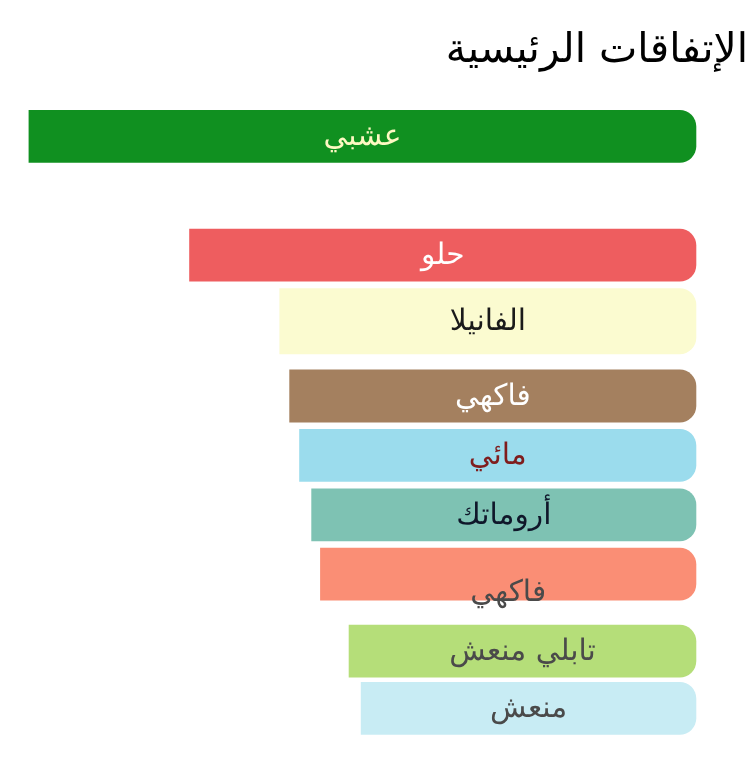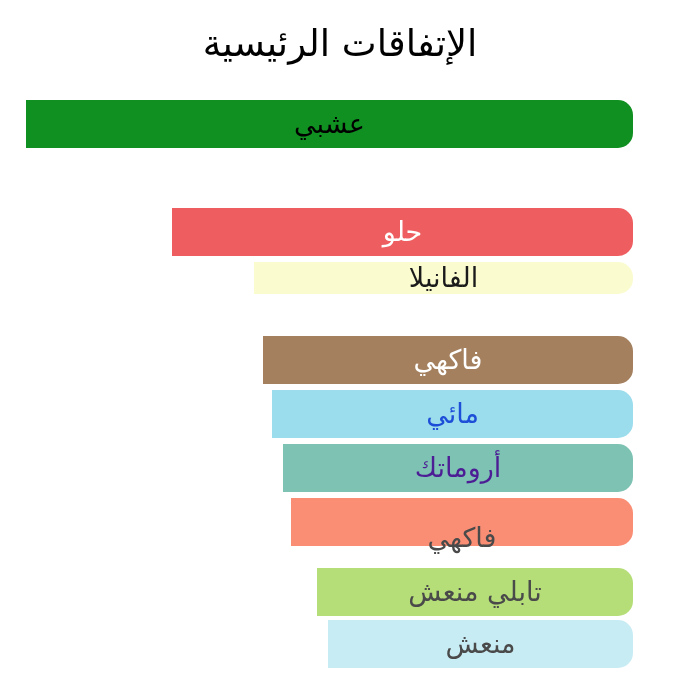--- a/index.html
+++ b/index.html
@@ -19,21 +19,21 @@
     position: relative;
     width: 680px;
     height: 696px;
     background: #ffffff;
   }
   #chart-title {
     position: absolute;
     top: 18px;
     left: 0;
     width: 680px;
-    text-align: center;
+    text-align: right;
     font-size: 37px;
     line-height: 52px;
     color: #000000;
     font-weight: normal;
     font-family: "DejaVu Sans", "Liberation Sans", sans-serif;
     direction: rtl;
     white-space: nowrap;
   }
   #funnel-plot {
     position: absolute;
@@ -66,36 +66,36 @@
 </style>
 </head>
 <body>
 
 <div id="chart-root">
 
   <div id="chart-title">الإتفاقات الرئيسية</div>
 
   <div id="funnel-plot">
       <div class="funnel-bar" style="left: 26px; width: 607px; top: 100px; height: 48px; background: rgb(16, 144, 32);">
-        <span class="funnel-label" style="color: #000000;">عشبي</span>
+        <span class="funnel-label" style="color: #fef9c3;">عشبي</span>
       </div>
       <div class="funnel-bar" style="left: 172px; width: 461px; top: 208px; height: 48px; background: rgb(238, 93, 95);">
         <span class="funnel-label" style="color: rgb(255, 255, 255);">حلو</span>
       </div>
-      <div class="funnel-bar" style="left: 254px; width: 379px; top: 262px; height: 32px; background: rgb(251, 251, 208);">
+      <div class="funnel-bar" style="left: 254px; width: 379px; top: 262px; height: 60px; background: rgb(251, 251, 208);">
         <span class="funnel-label" style="color: rgb(26, 26, 26);">الفانيلا</span>
       </div>
       <div class="funnel-bar" style="left: 263px; width: 370px; top: 336px; height: 48px; background: rgb(164, 128, 95);">
         <span class="funnel-label" style="color: rgb(255, 255, 255);">فاكهي</span>
       </div>
       <div class="funnel-bar" style="left: 272px; width: 361px; top: 390px; height: 48px; background: rgb(155, 220, 237);">
-        <span class="funnel-label" style="color: #1d4ed8;">مائي</span>
+        <span class="funnel-label" style="color: #7f1d1d;">مائي</span>
       </div>
       <div class="funnel-bar" style="left: 283px; width: 350px; top: 444px; height: 48px; background: rgb(126, 194, 179);">
-        <span class="funnel-label" style="color: #4c1d95;">أروماتك</span>
+        <span class="funnel-label" style="color: #0f172a;">أروماتك</span>
       </div>
       <div class="funnel-bar" style="left: 291px; width: 342px; top: 498px; height: 48px; background: rgb(250, 142, 117);">
         <span class="funnel-label" style="color: rgb(74, 74, 74); margin-top: 32px;">فاكهي</span>
       </div>
       <div class="funnel-bar" style="left: 317px; width: 316px; top: 568px; height: 48px; background: rgb(181, 222, 121);">
         <span class="funnel-label" style="color: rgb(74, 74, 74);">تابلي منعش</span>
       </div>
       <div class="funnel-bar" style="left: 328px; width: 305px; top: 620px; height: 48px; background: rgb(200, 236, 244);">
         <span class="funnel-label" style="color: rgb(74, 74, 74);">منعش</span>
       </div>

